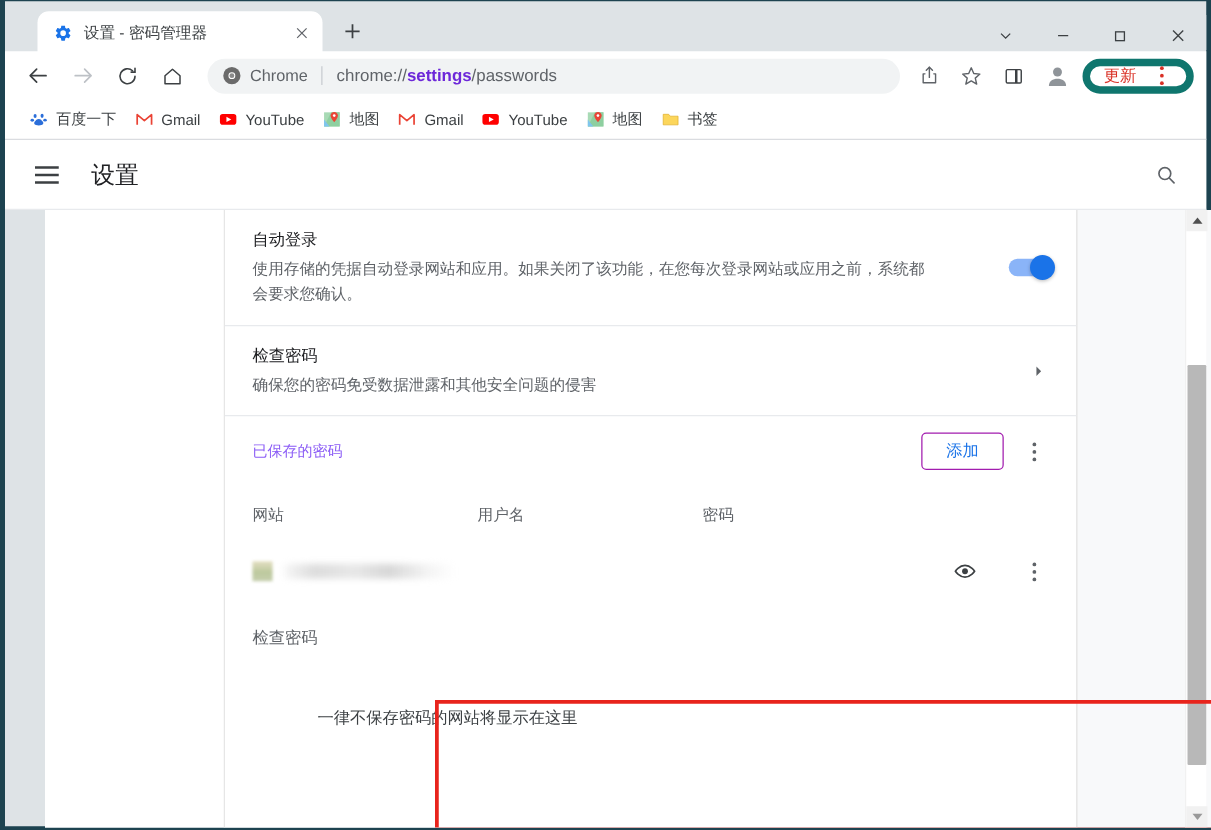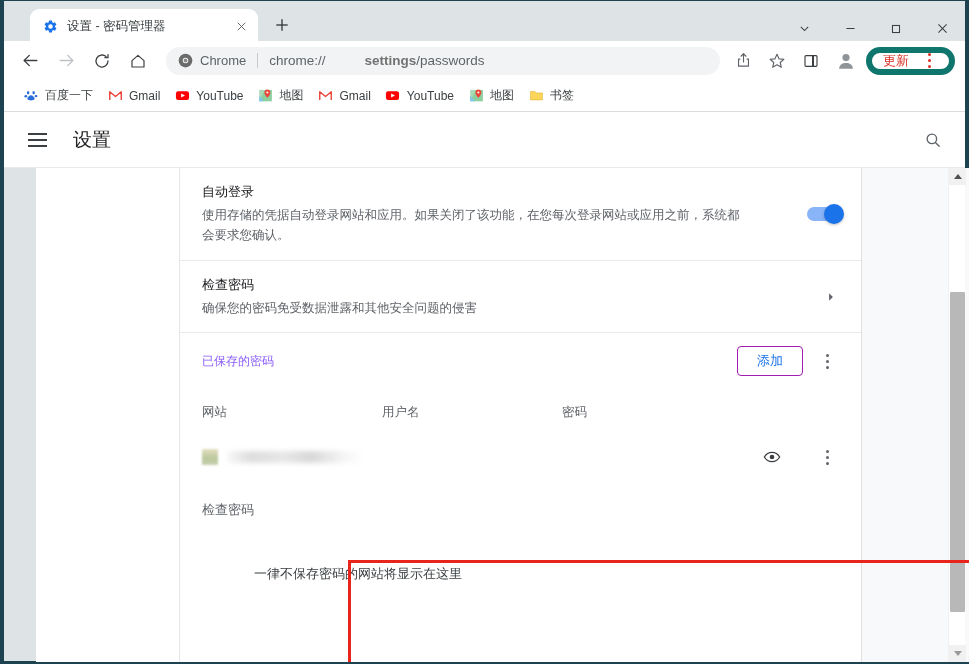--- a/index.html
+++ b/index.html
@@ -102,21 +102,21 @@
     font-size: 13px; color: #5f6368; margin-left: 7px;
   }
   #omni-sep {
     width: 1px; height: 15px; background: #c7cbcf;
     margin: 0 11px;
   }
   #omni-url {
     font-size: 13.5px; color: #5f6368;
     white-space: nowrap;
   }
-  #omni-url b { color: #737373; font-weight: 700; margin-left: 39px; }
+  #omni-url b { color: #6d28d9; font-weight: 700; }
 
   .tbicon {
     width: 30px; height: 30px; flex: 0 0 30px;
     margin: 0 2px;
     display: flex; align-items: center; justify-content: center;
     color: #5f6368;
   }
   #avatar {
     width: 28px; height: 28px; flex: 0 0 28px;
     margin: 0 4px;

